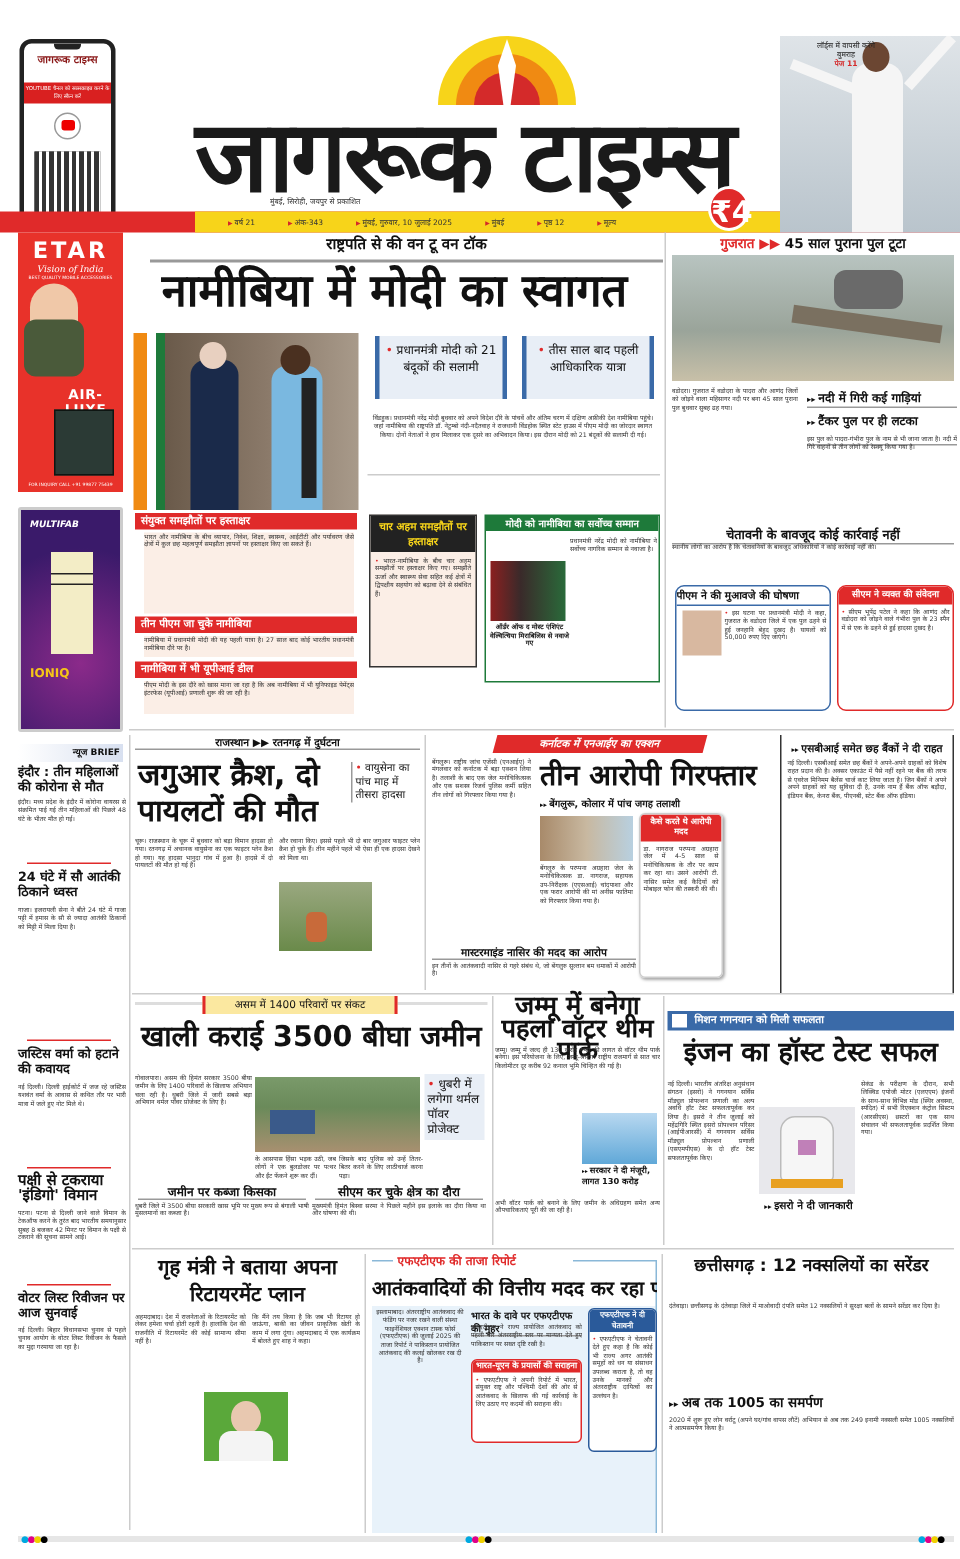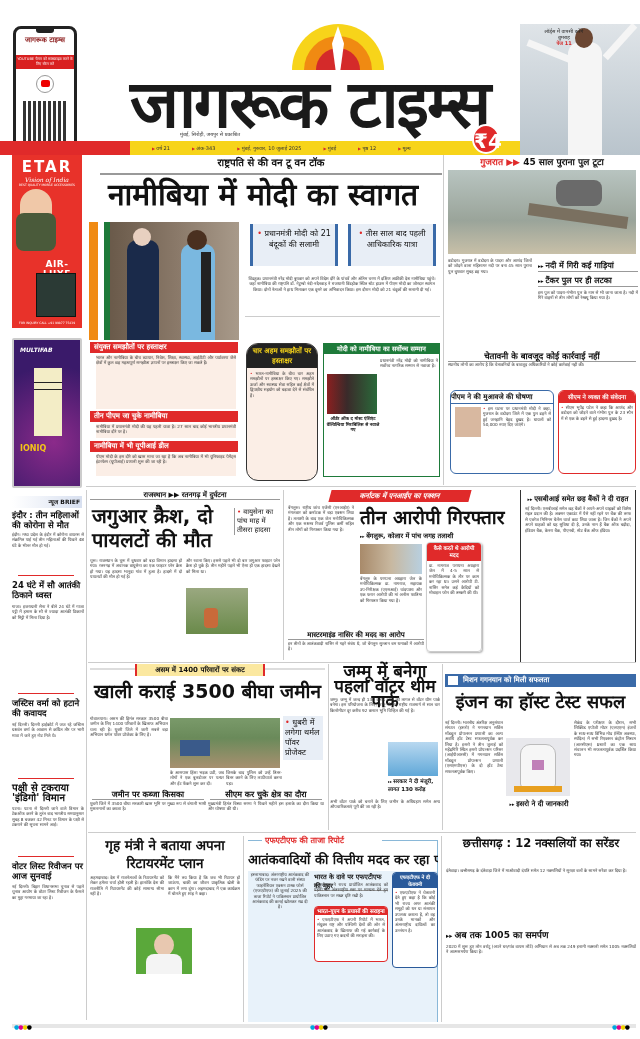--- a/index.html
+++ b/index.html
@@ -128,42 +128,42 @@
 <div class="abs txt" style="left:248px;top:276px;width:188px;height:38px;text-align:center">विंडहुक। प्रधानमंत्री नरेंद्र मोदी बुधवार को अपने विदेश दौरे के पांचवें और अंतिम चरण में दक्षिण अफ्रीकी देश नामीबिया पहुंचे। जहां नामीबिया की राष्ट्रपति डॉ. नेटुम्बो नंदी-नदैतवाह ने राजधानी विंडहोक स्थित स्टेट हाउस में पीएम मोदी का जोरदार स्वागत किया। दोनों नेताओं ने हाथ मिलाकर एक दूसरे का अभिवादन किया। इस दौरान मोदी को 21 बंदूकों की सलामी दी गई।</div>
 <div class="abs hline" style="left:245px;top:316px;width:195px"></div>
 
 <div class="abs redbar" style="left:90px;top:342px;width:148px;height:11px;font-size:7px;padding-left:4px;line-height:11px">संयुक्त समझौतों पर हस्ताक्षर</div>
 <div class="abs txt" style="left:96px;top:355px;width:140px;height:54px;background:#fbeee6">भारत और नामीबिया के बीच व्यापार, निवेश, शिक्षा, स्वास्थ्य, आईटीटी और पर्यावरण जैसे क्षेत्रों में कुल छह महत्वपूर्ण समझौता ज्ञापनों पर हस्ताक्षर किए जा सकते हैं।</div>
 <div class="abs redbar" style="left:90px;top:411px;width:148px;height:11px;font-size:7px;padding-left:4px;line-height:11px">तीन पीएम जा चुके नामीबिया</div>
 <div class="abs txt" style="left:96px;top:424px;width:140px;height:14px;background:#fbeee6">नामीबिया में प्रधानमंत्री मोदी की यह पहली यात्रा है। 27 साल बाद कोई भारतीय प्रधानमंत्री नामीबिया दौरे पर है।</div>
 <div class="abs redbar" style="left:90px;top:441px;width:148px;height:11px;font-size:7px;padding-left:4px;line-height:11px">नामीबिया में भी यूपीआई डील</div>
 <div class="abs txt" style="left:96px;top:454px;width:140px;height:22px;background:#fbeee6">पीएम मोदी के इस दौरे को खास माना जा रहा है कि अब नामीबिया में भी यूनिफाइड पेमेंट्स इंटरफेस (यूपीआई) प्रणाली शुरू की जा रही है।</div>
 
-<div class="abs" style="left:246px;top:343px;width:72px;height:138px;border:1.5px solid #333;border-radius:12px;background:#fbeee6;overflow:hidden">
+<div class="abs" style="left:246px;top:343px;width:72px;height:102px;border:1.5px solid #333;border-radius:0;background:#fbeee6;overflow:hidden">
   <div style="background:#222;color:#f7d41a;font-size:7px;font-weight:bold;text-align:center;line-height:10px;padding:2px">चार अहम समझौतों पर हस्ताक्षर</div>
   <div class="txt bullet" style="padding:3px">भारत-नामीबिया के बीच चार अहम समझौतों पर हस्ताक्षर किए गए। समझौते ऊर्जा और स्वास्थ्य सेवा सहित कई क्षेत्रों में द्विपक्षीय सहयोग को बढ़ावा देने से संबंधित हैं।</div>
 </div>
 
-<div class="abs" style="left:323px;top:343px;width:117px;height:134px;border:1.5px solid #1e7a3a;overflow:hidden">
+<div class="abs" style="left:323px;top:343px;width:117px;height:112px;border:1.5px solid #1e7a3a;overflow:hidden">
   <div style="background:#1e7a3a;color:#fff;font-size:6.5px;font-weight:bold;text-align:center;line-height:10px">मोदी को नामीबिया का सर्वोच्च सम्मान</div>
   <div style="position:absolute;left:3px;top:30px;width:50px;height:40px;background:linear-gradient(90deg,#8b2020,#3a2a2a 40%,#2a6a3a)"></div>
   <div style="position:absolute;left:2px;top:72px;width:54px;font-size:4.5px;font-weight:bold;text-align:center;line-height:5.5px">ऑर्डर ऑफ द मोस्ट एंशिएंट वेल्वित्चिया मिराबिलिस से नवाजे गए</div>
   <div class="txt" style="position:absolute;left:56px;top:14px;width:58px;height:80px">प्रधानमंत्री नरेंद्र मोदी को नामीबिया ने सर्वोच्च नागरिक सम्मान से नवाजा है।</div>
 </div>
 
 <div class="abs vline" style="left:443px;top:155px;height:330px"></div>
 
 <div class="abs" style="left:448px;top:155px;width:188px;font-size:9px;font-weight:bold;text-align:center"><span style="color:#e02a2a">गुजरात</span> <span style="color:#e02a2a">▶▶</span> <span>45 साल पुराना पुल टूटा</span></div>
 <div class="abs photo" style="left:448px;top:170px;width:188px;height:84px;background:linear-gradient(180deg,#b8c4c0,#9aa49a 60%,#c8c0a8)">
   <div style="position:absolute;left:80px;top:40px;width:100px;height:12px;background:#7a7060;transform:rotate(8deg)"></div>
   <div style="position:absolute;left:108px;top:10px;width:46px;height:26px;background:#6a6a6a;border-radius:8px"></div>
 </div>
 <div class="abs txt" style="left:448px;top:258px;width:84px;height:66px">वडोदरा। गुजरात में वडोदरा के पादरा और आणंद जिलों को जोड़ने वाला महिसागर नदी पर बना 45 साल पुराना पुल बुधवार सुबह ढह गया।</div>
 <div class="abs hd arrow" style="left:538px;top:259px;width:100px;font-size:8px;border-bottom:1px solid #999;padding-bottom:1px">नदी में गिरी कई गाड़ियां</div>
-<div class="abs hd arrow" style="left:538px;top:274px;width:100px;font-size:8px;border-bottom:1px solid #999;padding-bottom:1px">टैंकर पुल पर ही लटका</div>
+<div class="abs hd arrow" style="left:538px;top:274px;width:100px;font-size:8px;border-bottom:1px solid #999;padding-bottom:11px">टैंकर पुल पर ही लटका</div>
 <div class="abs txt" style="left:538px;top:290px;width:100px;height:36px">इस पुल को पादरा-गंभीरा पुल के नाम से भी जाना जाता है। नदी में गिरे वाहनों से तीन लोगों को रेस्क्यू किया गया है।</div>
 <div class="abs hd" style="left:448px;top:350px;width:188px;font-size:8.5px;text-align:center;border-bottom:1px solid #999">चेतावनी के बावजूद कोई कार्रवाई नहीं</div>
 <div class="abs txt" style="left:448px;top:362px;width:188px;height:22px">स्थानीय लोगों का आरोप है कि चेतावनियों के बावजूद अधिकारियों ने कोई कार्रवाई नहीं की।</div>
 
 <div class="abs" style="left:450px;top:390px;width:104px;height:84px;border:1.5px solid #3a6aa8;border-radius:6px;overflow:hidden">
   <div class="hd" style="font-size:7px;text-align:left;line-height:12px;border-bottom:1px solid #3a6aa8">पीएम ने की मुआवजे की घोषणा</div>
   <div style="position:absolute;left:4px;top:16px;width:26px;height:30px;background:#d8b8a0"></div>
   <div class="txt bullet" style="position:absolute;left:32px;top:15px;width:68px;height:66px">इस घटना पर प्रधानमंत्री मोदी ने कहा, गुजरात के वडोदरा जिले में एक पुल ढहने से हुई जनहानि बेहद दुखद है। घायलों को 50,000 रुपए दिए जाएंगे।</div>
 </div>
 <div class="abs" style="left:558px;top:390px;width:78px;height:84px;border:1.5px solid #e02a2a;border-radius:6px;overflow:hidden">
@@ -218,21 +218,21 @@
 <div class="abs txt" style="left:288px;top:641px;width:136px;height:16px">इन तीनों के आतंकवादी नासिर से गहरे संबंध थे, जो बेंगलुरु सुल्तान बम धमाकों में आरोपी है।</div>
 
 <div class="abs" style="left:520px;top:490px;width:116px;height:172px;border-left:1px solid #333;border-right:1px solid #333">
   <div class="hd arrow" style="font-size:7px;text-align:center;margin-top:4px;padding:0 6px">एसबीआई समेत छह बैंकों ने दी राहत</div>
   <div class="txt" style="padding:3px 4px;height:112px">नई दिल्ली। एसबीआई समेत छह बैंकों ने अपने-अपने ग्राहकों को विशेष राहत प्रदान की है। अक्सर एकाउंट में पैसे नहीं रहने पर बैंक की तरफ से एवरेज मिनिमम बैलेंस चार्ज काट लिया जाता है। जिन बैंकों ने अपने अपने ग्राहकों को यह सुविधा दी है, उनके नाम हैं बैंक ऑफ बड़ौदा, इंडियन बैंक, केनरा बैंक, पीएनबी, स्टेट बैंक ऑफ इंडिया।</div>
 </div>
 
 <div class="abs hline" style="left:88px;top:662px;width:548px"></div>
 
 <div class="abs" style="left:90px;top:668px;width:235px;height:2px;background:#ddd"></div>
-<div class="abs" style="left:135px;top:664px;width:130px;height:12px;background:#fbe8a0;font-size:7px;font-weight:bold;text-align:center;line-height:12px;border-left:2px solid #e02a2a;border-right:2px solid #e02a2a">असम में 1400 परिवारों पर संकट</div>
+<div class="abs" style="left:135px;top:664px;width:130px;height:12px;background:#fbe8a0;font-size:7px;font-weight:normal;text-align:center;line-height:12px;border-left:2px solid #e02a2a;border-right:2px solid #e02a2a">असम में 1400 परिवारों पर संकट</div>
 <div class="abs hd" style="left:90px;top:680px;width:235px;font-size:19px;line-height:22px;text-align:center;white-space:nowrap">खाली कराई 3500 बीघा जमीन</div>
 <div class="abs txt" style="left:90px;top:716px;width:78px;height:62px">गोवालपारा। असम की हिमंत सरकार 3500 बीघा जमीन के लिए 1400 परिवारों के खिलाफ अभियान चला रही है। धुबरी जिले में जारी सबसे बड़ा अभियान थर्मल पॉवर प्रोजेक्ट के लिए है।</div>
 <div class="abs photo" style="left:170px;top:718px;width:110px;height:50px;background:linear-gradient(180deg,#7a9a6a,#6a8a5a 40%,#a89070)">
   <div style="position:absolute;left:10px;top:22px;width:30px;height:16px;background:#3a5a8a"></div>
 </div>
 <div class="abs bullet" style="left:283px;top:716px;width:40px;font-size:8px;line-height:10px;background:#e8eef6;padding:2px">धुबरी में लगेगा थर्मल पॉवर प्रोजेक्ट</div>
 <div class="abs txt" style="left:170px;top:770px;width:54px;height:16px">के आसपास हिंसा भड़क उठी, जब लोगों ने एक बुलडोजर पर पत्थर और ईंट फेंकने शुरू कर दीं।</div>
 <div class="abs txt" style="left:226px;top:770px;width:56px;height:16px">जिसके बाद पुलिस को उन्हें तितर-बितर करने के लिए लाठीचार्ज करना पड़ा।</div>
 <div class="abs hd" style="left:92px;top:788px;width:112px;font-size:8px;text-align:center;border-bottom:1px solid #999">जमीन पर कब्जा किसका</div>
 <div class="abs txt" style="left:90px;top:801px;width:116px;height:26px">धुबरी जिले में 3500 बीघा सरकारी खास भूमि पर मुख्य रूप से बंगाली भाषी मुसलमानों का कब्जा है।</div>

